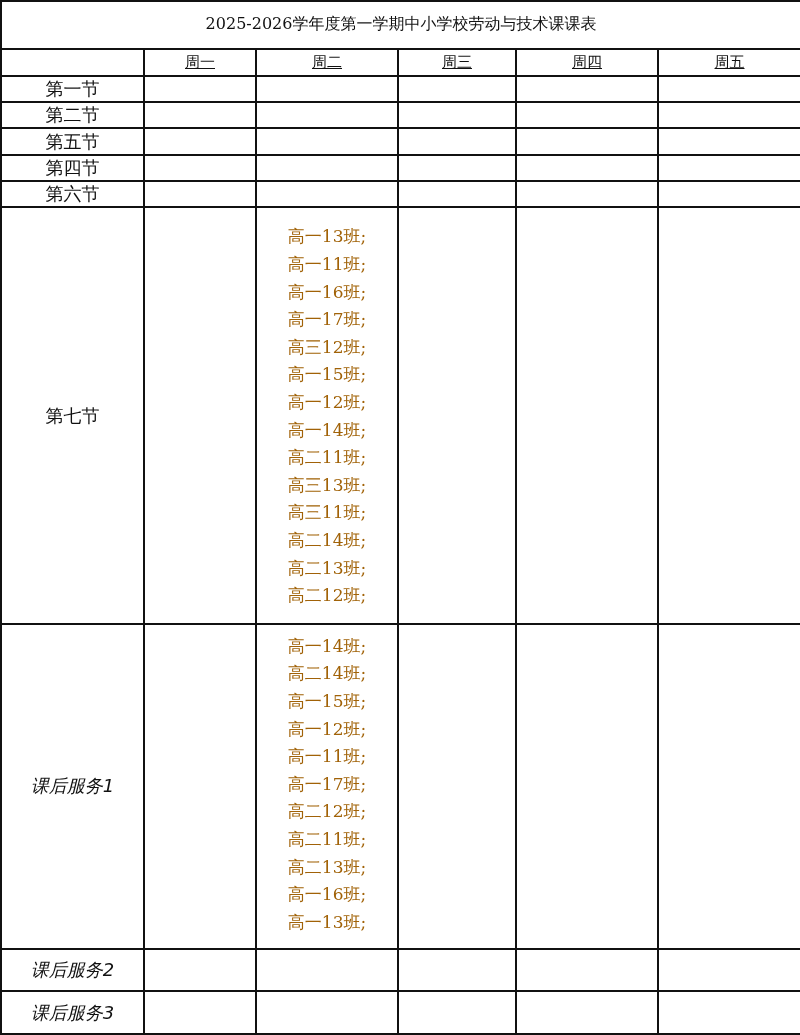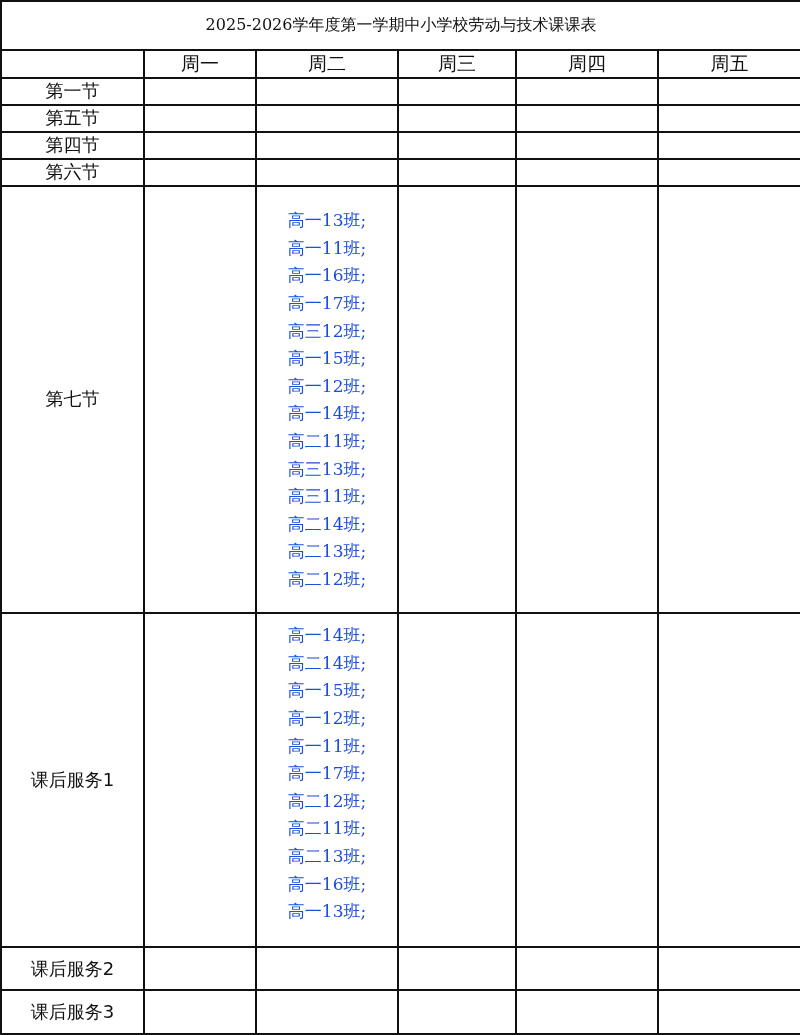--- a/index.html
+++ b/index.html
@@ -14,28 +14,28 @@
   }
   table.sched td, table.sched th {
     border: 2px solid #111;
     padding: 0;
     text-align: center;
     vertical-align: middle;
     overflow: hidden;
     font-weight: normal;
   }
   .title-cell { height: 45px; font-size: 16px; letter-spacing: 0px; }
-  .head-row th { height: 25px; font-size: 19px; line-height: 25px; }
+  .head-row th { height: 25px; font-size: 15px; line-height: 25px; text-decoration: underline; }
   .period-row td { height: 24px; border-radius: 7px; }
   .period-label { font-size: 18px; line-height: 24px; }
   .row7 td { height: 410px; }
   .svc1 td { height: 302px; }
   .svc2 td, .svc3 td { height: 40px; }
-  .svc-label { font-family: "DejaVu Sans", "Liberation Sans", sans-serif; font-size: 18px; }
-  .class-list { list-style: none; margin: 8px; padding: 0; font-size: 17px; line-height: 27.6px; color: #1d4ed8; }
+  .svc-label { font-family: "DejaVu Sans", "Liberation Sans", sans-serif; font-size: 18px; font-style: italic; }
+  .class-list { list-style: none; margin: 8px; padding: 0; font-size: 17px; line-height: 27.6px; color: #a16207; }
   .class-list li { white-space: nowrap; }
   .row7 .class-list { padding-top: 2px; }
 </style>
 </head>
 <body>
 
 <table class="sched">
   <colgroup>
     <col style="width:143px">
       <col style="width:112px">
@@ -51,20 +51,28 @@
   <tr class="head-row">
     <th></th>
     <th>周一</th>
     <th>周二</th>
     <th>周三</th>
     <th>周四</th>
     <th>周五</th>
   </tr>
   <tr class="period-row">
     <td class="period-label">第一节</td>
+    <td></td>
+        <td></td>
+        <td></td>
+        <td></td>
+        <td></td>
+  </tr>
+  <tr class="period-row">
+    <td class="period-label">第二节</td>
     <td></td>
         <td></td>
         <td></td>
         <td></td>
         <td></td>
   </tr>
   <tr class="period-row">
     <td class="period-label">第五节</td>
     <td></td>
         <td></td>

